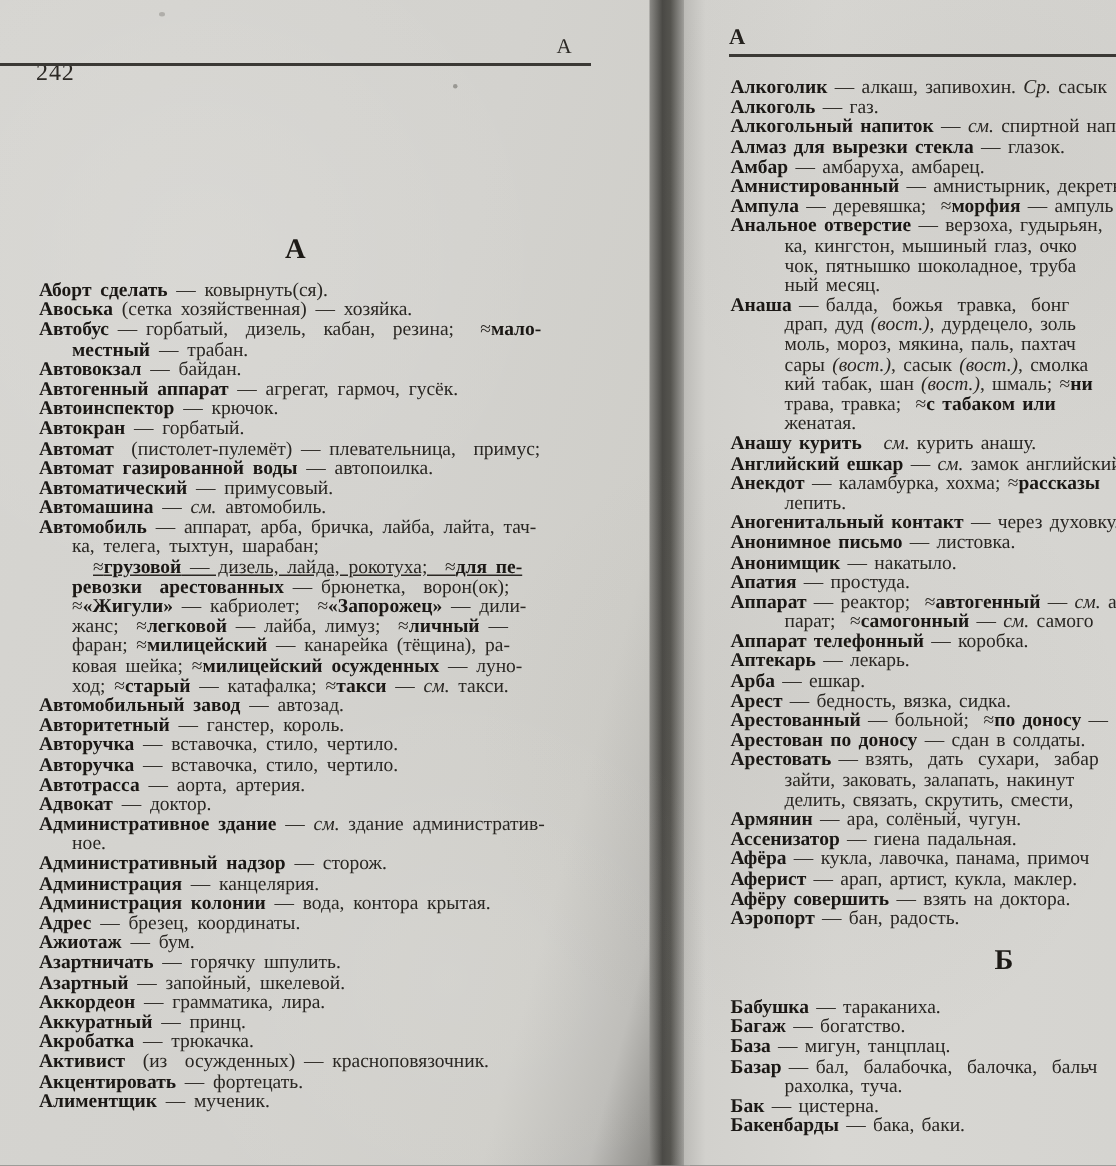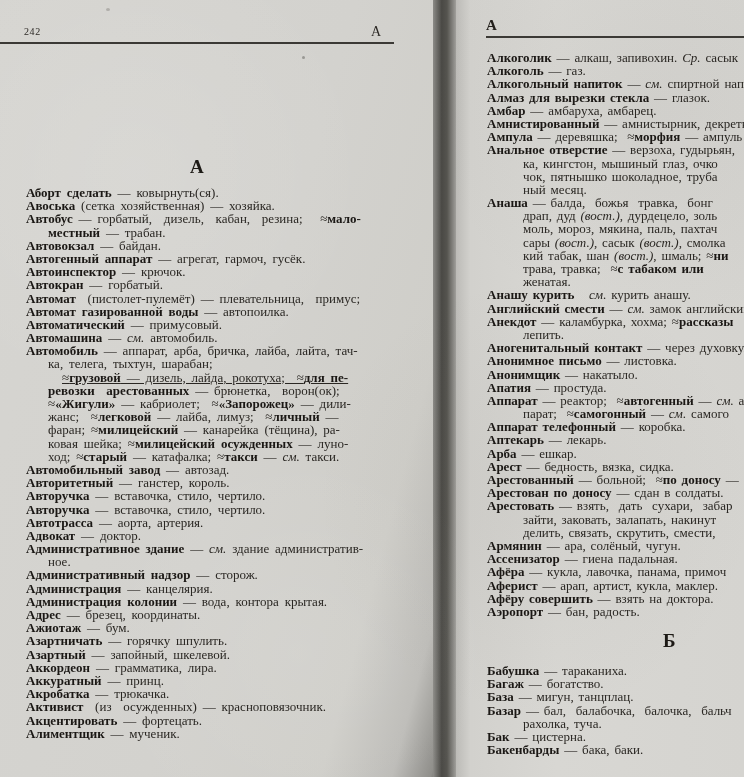--- a/index.html
+++ b/index.html
@@ -15,21 +15,21 @@
   .page-right{position:absolute;left:456px;top:0;width:288px;height:777px;
     background:linear-gradient(to right,#bcbbb7 0%,#d2d1cd 5%,#d8d7d3 35%,#d5d4d0 100%);}
   .paper-noise{position:absolute;left:0;top:0;width:744px;height:777px;pointer-events:none;
     background:
       radial-gradient(circle at 18% 22%, rgba(255,255,255,.10), transparent 28%),
       radial-gradient(circle at 72% 64%, rgba(120,115,108,.07), transparent 30%),
       radial-gradient(circle at 40% 84%, rgba(255,255,255,.08), transparent 26%),
       radial-gradient(circle at 88% 14%, rgba(110,106,100,.06), transparent 24%);}
   .speck{position:absolute;border-radius:50%;background:#6a6762;}
 
-  .hdr-num{position:absolute;left:24px;top:26px;font-size:10px;letter-spacing:.6px;color:#2c2925;}
+  .hdr-num{position:absolute;left:24px;top:40px;font-size:16px;letter-spacing:.6px;color:#2c2925;}
   .hdr-a-left{position:absolute;left:371px;top:24px;font-size:14px;color:#2c2925;}
   .rule-left{position:absolute;left:0;top:42px;width:394px;height:1.5px;background:#3b3935;}
   .hdr-a-right{position:absolute;left:486px;top:17px;font-size:15px;font-weight:bold;color:#24211d;}
   .rule-right{position:absolute;left:486px;top:36px;width:260px;height:1.6px;background:#3b3935;}
 
   .section-letter{position:absolute;font-size:19px;font-weight:bold;color:#1d1a16;}
   .big-a{left:190px;top:156px;}
   .big-b{left:663px;top:630px;}
 
   .col{position:absolute;}
@@ -124,21 +124,21 @@
       <div class="line ind1"><span>чок, пятнышко шоколадное, труба</span></div>
       <div class="line ind1"><span>ный месяц.</span></div>
       <div class="line ind0"><span class="b">Анаша</span><span> — балда,  божья  травка,  бонг</span></div>
       <div class="line ind1"><span>драп, дуд </span><span class="i">(вост.)</span><span>, дурдецело, золь</span></div>
       <div class="line ind1"><span>моль, мороз, мякина, паль, пахтач</span></div>
       <div class="line ind1"><span>сары </span><span class="i">(вост.)</span><span>, сасык </span><span class="i">(вост.)</span><span>, смолка</span></div>
       <div class="line ind1"><span>кий табак, шан </span><span class="i">(вост.)</span><span>, шмаль; ≈</span><span class="b">ни</span></div>
       <div class="line ind1"><span>трава, травка;  ≈</span><span class="b">с табаком или</span></div>
       <div class="line ind1"><span>женатая.</span></div>
       <div class="line ind0"><span class="b">Анашу курить</span><span>   </span><span class="i">см.</span><span> курить анашу.</span></div>
-      <div class="line ind0"><span class="b">Английский смести</span><span> — </span><span class="i">см.</span><span> замок английский</span></div>
+      <div class="line ind0"><span class="b">Английский ешкар</span><span> — </span><span class="i">см.</span><span> замок английский</span></div>
       <div class="line ind0"><span class="b">Анекдот</span><span> — каламбурка, хохма; ≈</span><span class="b">рассказы</span></div>
       <div class="line ind1"><span>лепить.</span></div>
       <div class="line ind0"><span class="b">Аногенитальный контакт</span><span> — через духовку.</span></div>
       <div class="line ind0"><span class="b">Анонимное письмо</span><span> — листовка.</span></div>
       <div class="line ind0"><span class="b">Анонимщик</span><span> — накатыло.</span></div>
       <div class="line ind0"><span class="b">Апатия</span><span> — простуда.</span></div>
       <div class="line ind0"><span class="b">Аппарат</span><span> — реактор;  ≈</span><span class="b">автогенный</span><span> — </span><span class="i">см.</span><span> а</span></div>
       <div class="line ind1"><span>парат;  ≈</span><span class="b">самогонный</span><span> — </span><span class="i">см.</span><span> самого</span></div>
       <div class="line ind0"><span class="b">Аппарат телефонный</span><span> — коробка.</span></div>
       <div class="line ind0"><span class="b">Аптекарь</span><span> — лекарь.</span></div>

